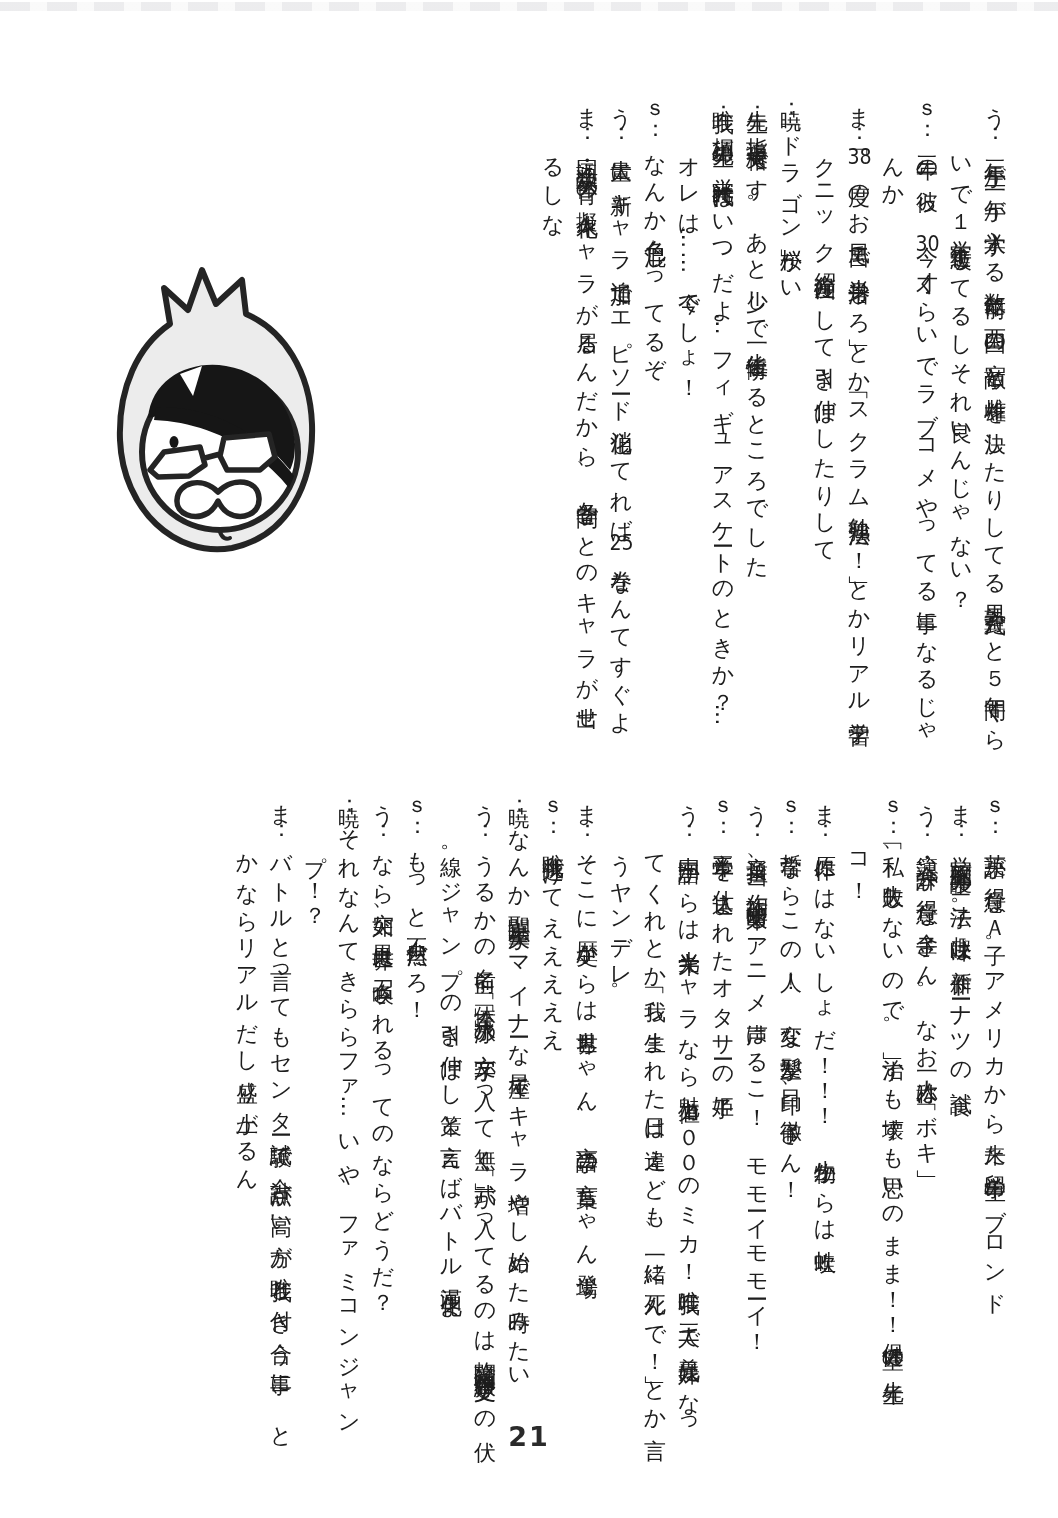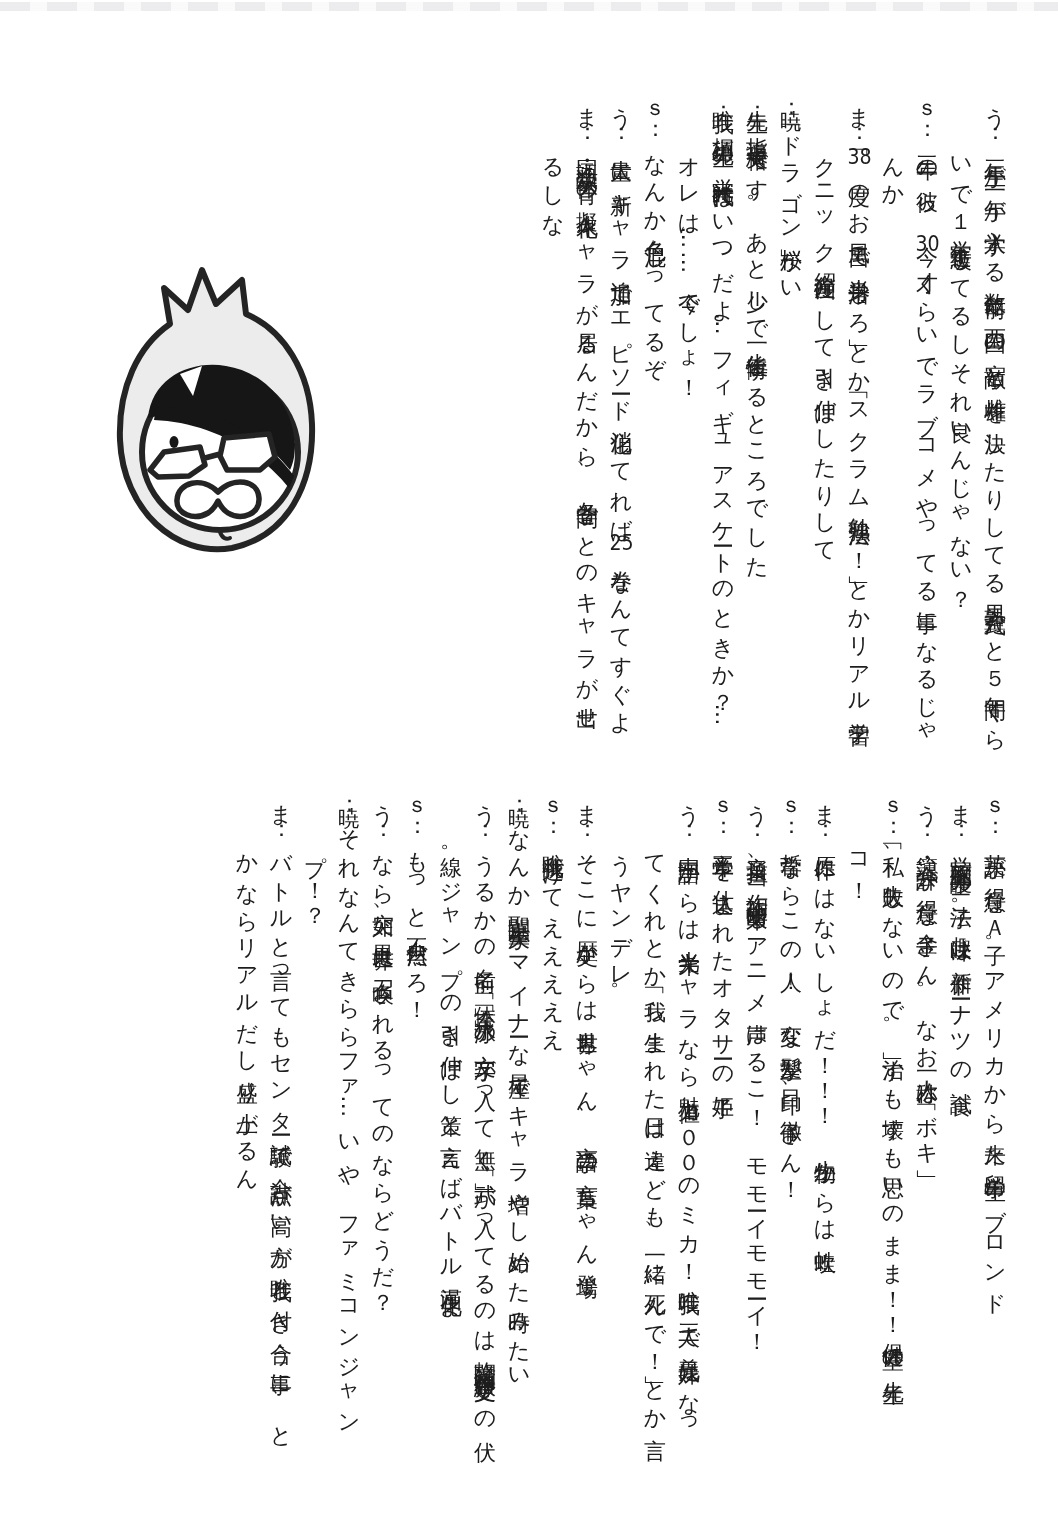--- a/index.html
+++ b/index.html
@@ -95,14 +95,15 @@
     <p class="dline"><span class="spk">ま</span><span class="sep">：</span><span class="dtext">そこに歴史からは世界ちゃん、言語学の言葉ちゃん登場！</span></p>
     <p class="dline"><span class="spk">ｓ</span><span class="sep">：</span><span class="dtext">唯我逃げてえええええ</span></p>
     <p class="dline"><span class="spk">暁</span><span class="sep">：</span><span class="dtext">なんか聖闘士星矢がマイナーな星座でキャラ増やし始めた時みたい</span></p>
     <p class="dline"><span class="spk">う</span><span class="sep">：</span><span class="dtext">うるかの名前に「体育」「水泳」の文字が入って無く「武」が入ってるのは格闘漫画路線変更への伏線。ジャンプの引き伸ばし策と言えばバトル漫画化よ</span></p>
     <p class="dline"><span class="spk">ｓ</span><span class="sep">：</span><span class="dtext">もっと不自然だろ！</span></p>
     <p class="dline"><span class="spk">う</span><span class="sep">：</span><span class="dtext">なら突如、異世界に召喚されるってのならどうだ？</span></p>
     <p class="dline"><span class="spk">暁</span><span class="sep">：</span><span class="dtext">それなんてきららファ…いや、ファミコンジャンプ！？</span></p>
     <p class="dline"><span class="spk">ま</span><span class="sep">：</span><span class="dtext">バトルと言ってもセンター試験で合計点が高い方が唯我と付き合う事に、とかならリアルだし盛り上がるん</span></p>
   </div>
 
+  <div class="pagenum">21</div>
 
 </div>
 
 </body></html>

